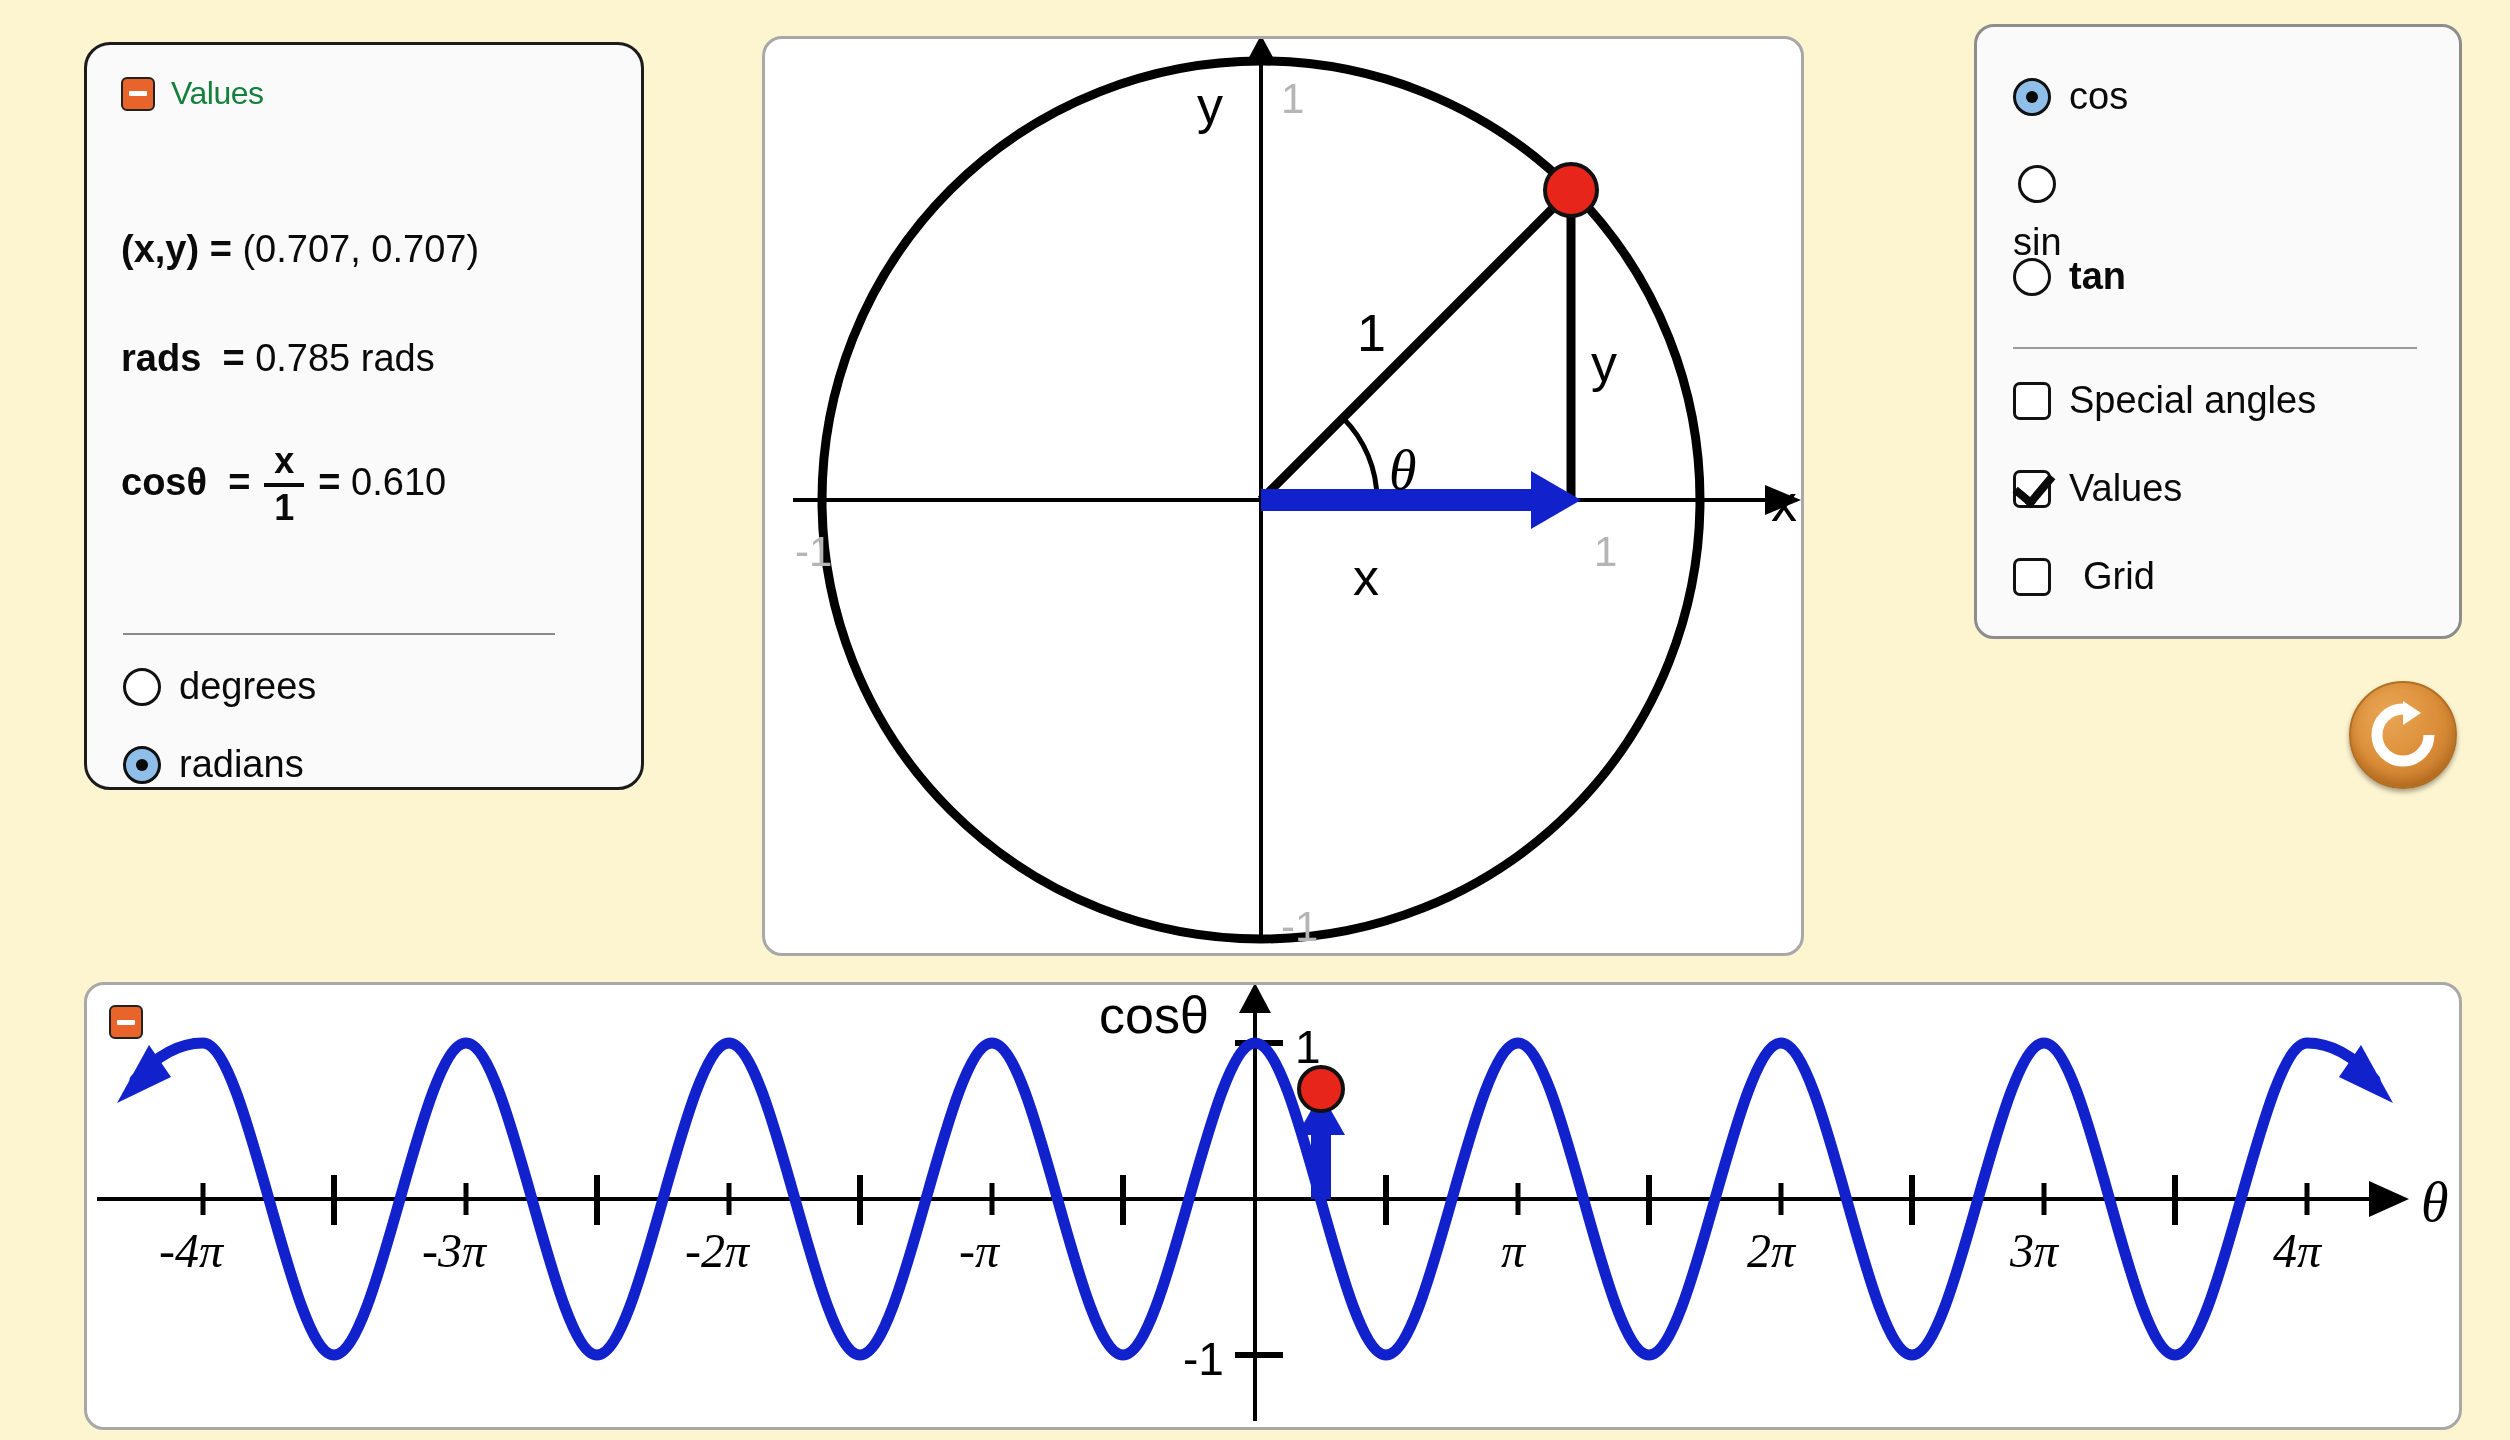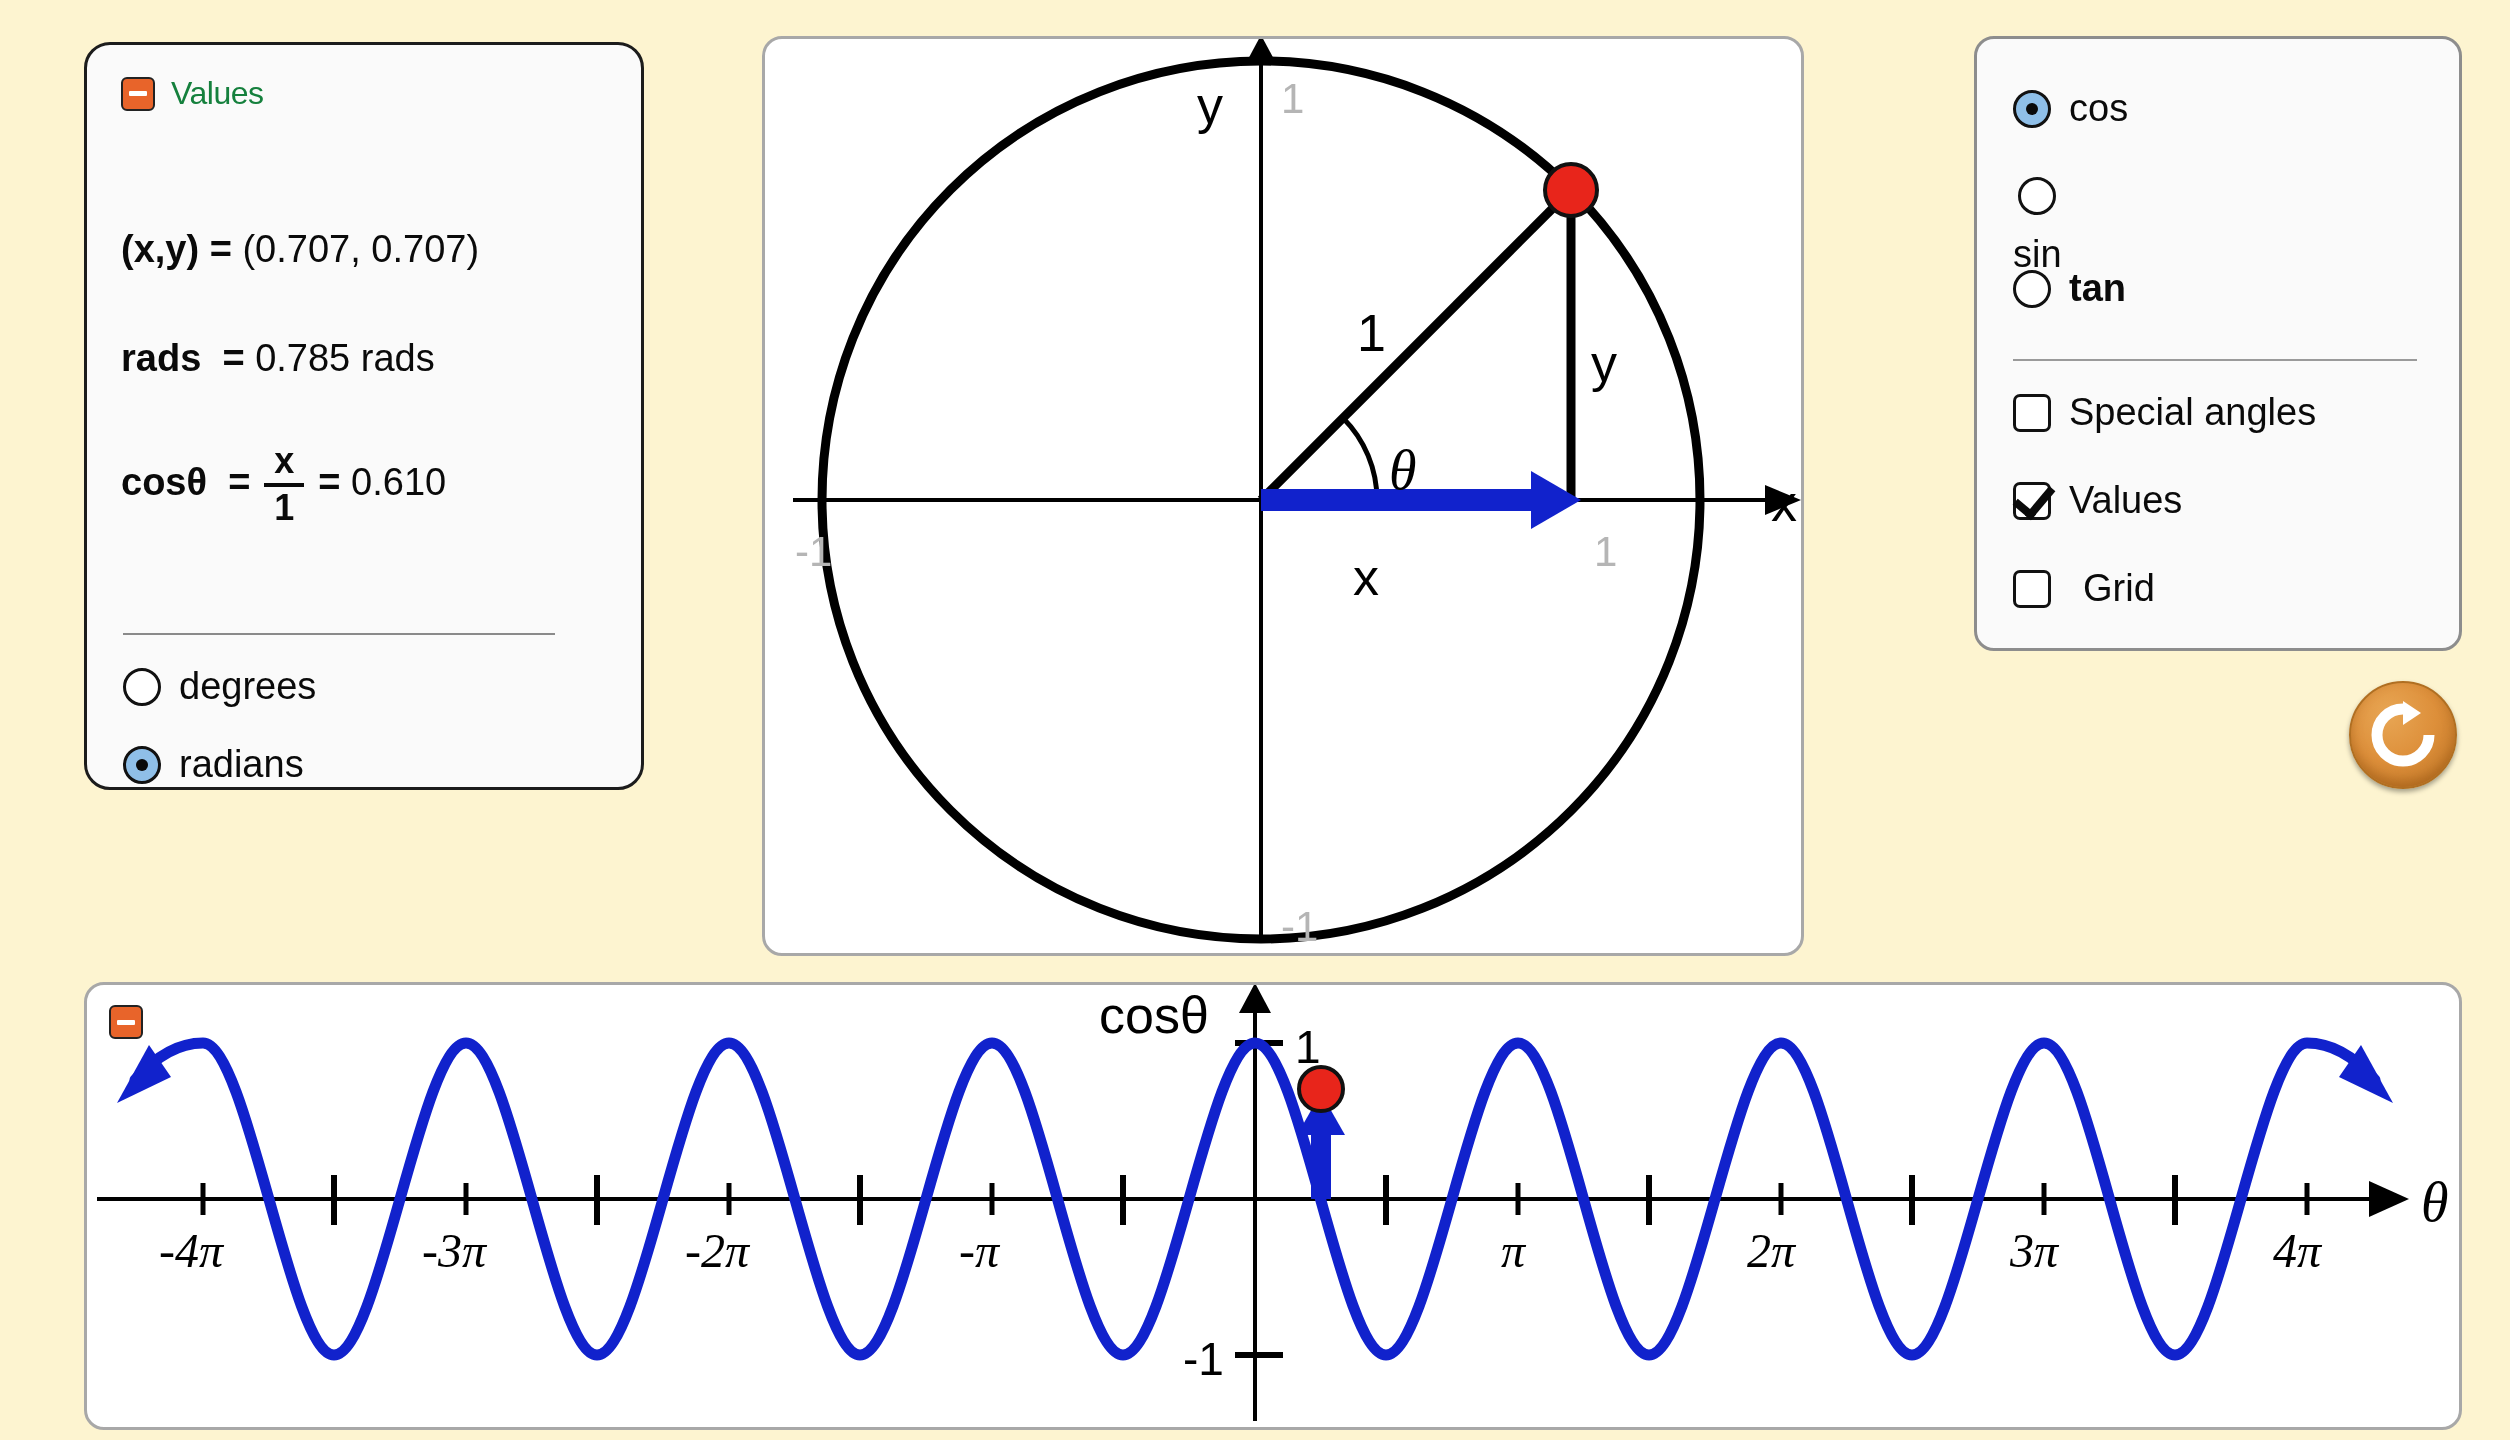--- a/index.html
+++ b/index.html
@@ -176,21 +176,21 @@
     width: 1042px;
     height: 920px;
     background: #ffffff;
     border-radius: 20px;
     border: 3px solid #a8a8a8;
   }
 
   
   #controls-panel {
     left: 1974px;
-    top: 36px;
+    top: 24px;
     width: 488px;
     height: 615px;
     border-radius: 20px;
     border: 3px solid #8d8d8d;
   }
   #controls-panel .opt-row { position: absolute; left: 36px; }
   #ctl-cos { top: 48px; }
   #ctl-sin { top: 138px; flex-direction: column; }
   #ctl-tan { top: 228px; font-weight: bold; }
   #controls-divider {

